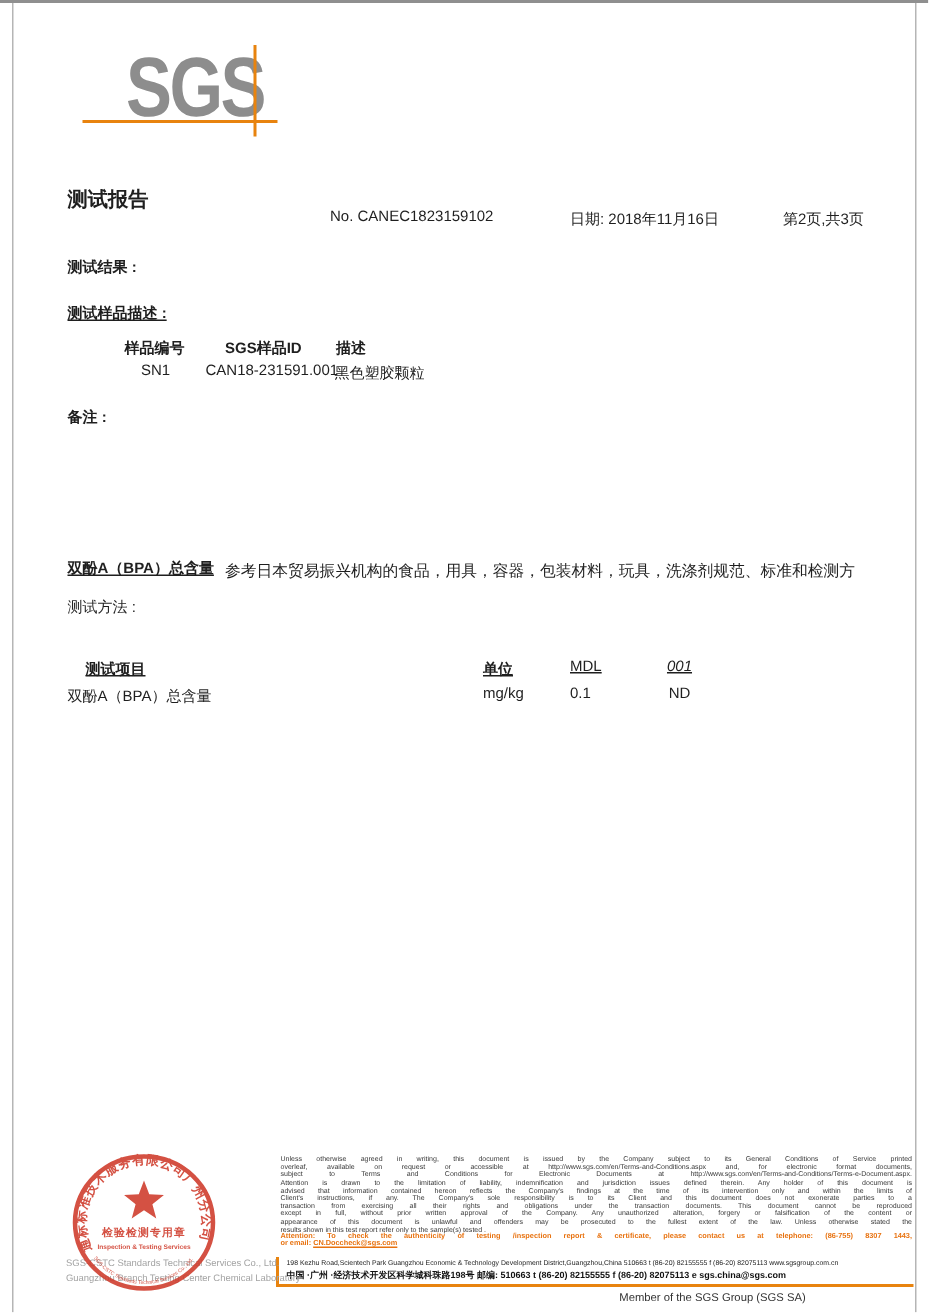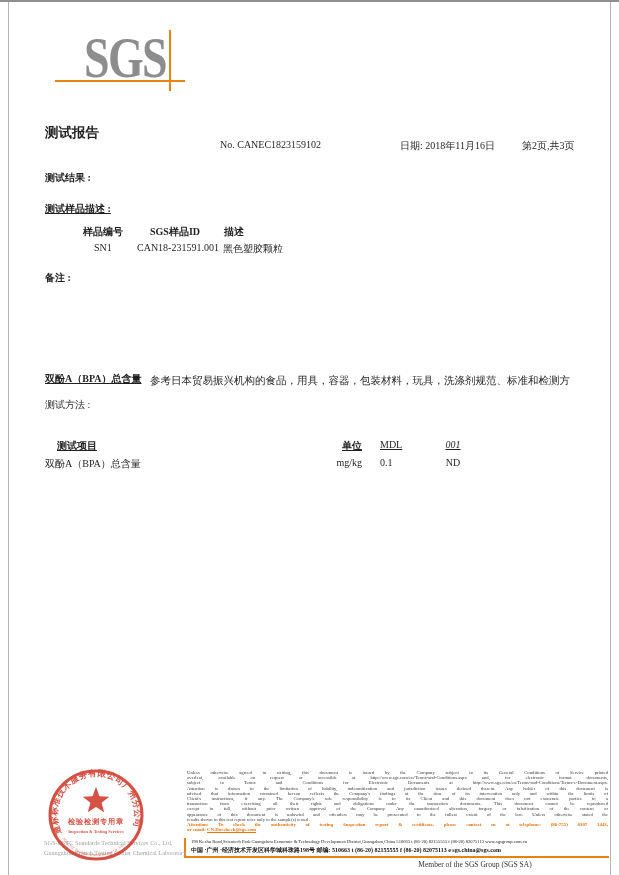--- a/index.html
+++ b/index.html
@@ -1,55 +1,55 @@
 <!DOCTYPE html>
 <html><head>
 <meta charset="utf-8">
 <style>
   html,body{margin:0;padding:0;background:#ffffff;-webkit-text-size-adjust:none;}
   .screen{position:relative;width:619px;height:875px;background:#ffffff;overflow:hidden;
-          font-family:Liberation Serif, serif;color:#1f1f1f;}
+          font-family:Liberation Sans, sans-serif;color:#1f1f1f;}
   .abs{position:absolute;}
 
   
   .top-edge{left:0;top:0;width:619px;height:2px;background:#8f8f8f;}
   .left-edge{left:8px;top:2px;width:1px;height:873px;background:#b5b5b5;}
   .right-edge{left:610px;top:2px;width:1px;height:873px;background:#b5b5b5;}
 
   
   .logo-text{left:84px;top:34px;font-size:56px;line-height:48px;font-weight:bold;color:#8d8d8d;
              letter-spacing:-2px;transform:scaleX(.82);transform-origin:left top;}
   .logo-hline{left:55px;top:80px;width:130px;height:2px;background:#e8830e;}
   .logo-vline{left:169px;top:30px;width:2px;height:61px;background:#e8830e;}
 
   
   .doc-title{left:45px;top:124px;font-size:13.5px;font-weight:bold;}
   .report-no{left:220px;top:114px;font-size:10.5px;}
-  .report-date{left:400px;top:114px;font-size:10.5px;}
+  .report-date{left:380px;top:114px;font-size:10.5px;}
   .report-pages{left:522px;top:114px;font-size:10.5px;}
 
   .label{font-size:10px;margin-top:25px;}
   .bold{font-weight:bold;}
   .ul{text-decoration:underline;}
   .results-label{left:45px;top:146px;}
   .sample-heading{left:45px;top:177px;}
 
   .st-h1{left:83px;top:200px;} .st-h2{left:150px;top:200px;} .st-h3{left:224px;top:200px;text-align:center;}
   .st-c1{left:94px;top:217px;} .st-c2{left:137px;top:217px;} .st-c3{left:223px;top:217px;}
 
   .notes-label{left:45px;top:246px;}
   .notes{left:102px;top:259px;font-size:10.5px;line-height:21px;}
 
   .bpa-heading{left:45px;top:347px;}
   .method-label{left:45px;top:373px;}
   .method-text{left:104px;top:373px;width:500px;font-size:10.5px;line-height:16.5px;white-space:nowrap;margin-left:46px;}
 
   
   .rt-item{left:57px;top:414px;}
-  .col-unit{left:322px;width:40px;text-align:right;}
+  .col-unit{left:322px;width:40px;text-align:left;}
   .col-mdl{left:380px;width:36px;text-align:left;}
   .col-smp{left:436px;width:34px;text-align:center;}
   .rt-row{top:432px;}
   .rt-hdr{top:414px;}
   .rr-item{left:45px;top:432px;}
   .italic{font-style:italic;}
 
   
   .disclaimer{left:187px;top:770px;width:421px;font-size:4.7px;line-height:5.18px;color:#3a3a3a;}
   .disc-line{text-align:justify;text-align-last:justify;}

